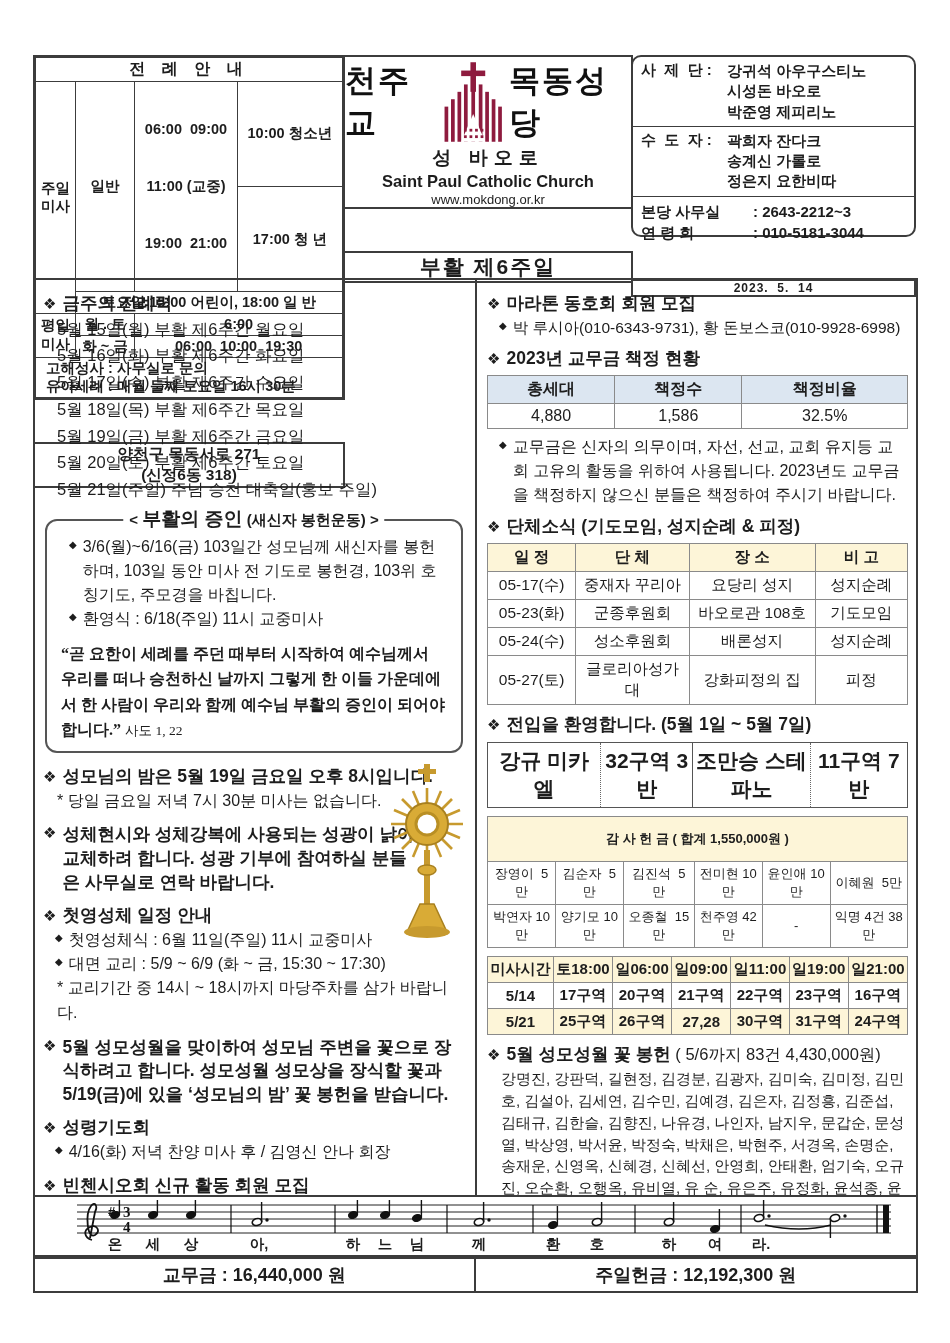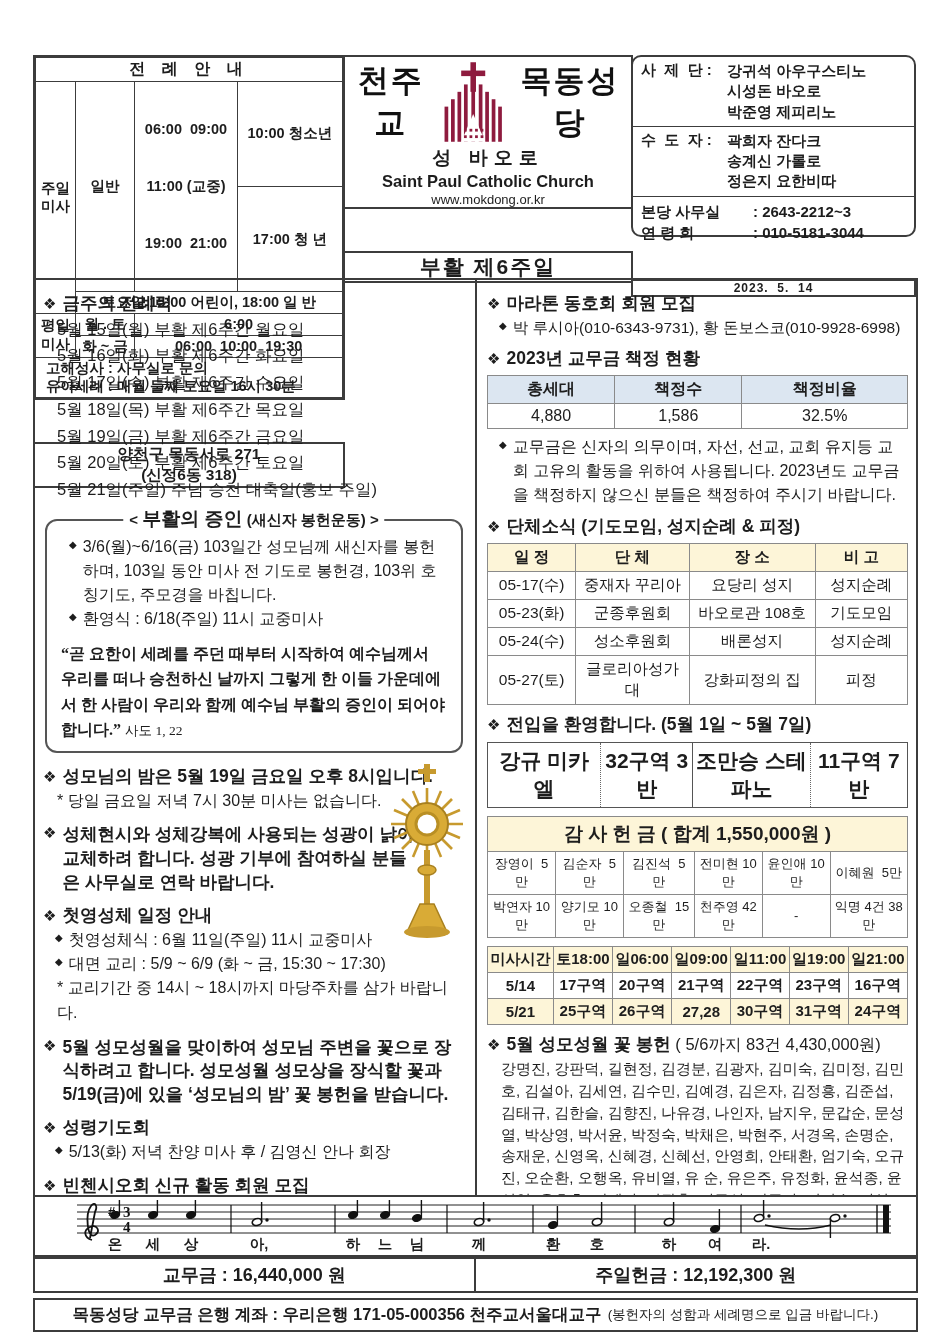--- a/index.html
+++ b/index.html
@@ -11,21 +11,21 @@
   .hdr-col{display:flex;flex-direction:column;gap:44px;}
   .box{border:2px solid #3c3c3c;box-sizing:border-box;background:#fff;}
   .hc1{width:312px;}
   .hc2{width:290px;margin-left:-2px;}
   .hc3{width:285px;margin-left:-2px;}
   .lit-table{width:100%;height:173px;border-collapse:collapse;font-weight:bold;font-size:14.5px;}
   .lit-table td{border:1px solid #3c3c3c;text-align:center;padding:1px 2px;line-height:1.3;}
   .lit-title{font-size:16px;letter-spacing:6px;}
   .addr-box{height:52px;margin-top:-2px;display:flex;flex-direction:column;justify-content:center;
             align-items:center;font-weight:bold;font-size:15.5px;line-height:1.35;}
-  .logo-box{height:188px;display:flex;flex-direction:column;align-items:center;justify-content:center;padding-top:2px;text-align:center;}
+  .logo-box{height:188px;display:flex;flex-direction:column;align-items:center;justify-content:center;padding-top:2px;}
   .logo-row{display:flex;align-items:center;gap:2px;}
   .logo-kr{font-size:31px;font-weight:bold;letter-spacing:2px;color:#111;}
   .logo-patron{font-size:19px;font-weight:bold;letter-spacing:6px;margin-top:0px;}
   .logo-en{font-size:16.5px;font-weight:bold;margin-top:1px;}
   .logo-web{font-size:13px;margin-top:1px;}
   .title-box{height:43px;margin-top:-2px;display:flex;align-items:center;justify-content:center;
              font-size:21px;font-weight:bold;letter-spacing:2px;}
   .clergy-box{height:182px;display:flex;flex-direction:column;font-weight:bold;font-size:15px;border-radius:10px;}
   .clergy-block{padding:4px 8px;border-bottom:1.5px solid #3c3c3c;}
   .clergy-block:last-child{border-bottom:none;}
@@ -63,21 +63,21 @@
   table.rt{border-collapse:collapse;width:100%;}
   table.rt td{border:1.2px solid #8a8a8a;text-align:center;padding:3px 2px;}
   .pledge-tbl{width:94%;margin:4px auto 6px;font-size:16px;}
   .pledge-tbl .th{background:#dce6f1;font-weight:bold;margin-top:31px;}
   .groups-tbl{width:96%;margin:5px auto 4px;font-size:15.5px;}
   .groups-tbl .th{background:#fdf5d8;font-weight:bold;}
   .welcome-tbl{width:100%;margin-top:5px;border:1.6px solid #555;display:flex;box-sizing:border-box;
                font-size:21px;font-weight:bold;}
   .welcome-cell{padding:4px 2px;text-align:center;box-sizing:border-box;}
   .thanks-tbl{margin-top:8px;font-size:13px;}
-  .thanks-tbl .title{background:#fdf5d8;font-weight:bold;font-size:19px;padding:4px;}
+  .thanks-tbl .title{background:#fdf5d8;font-weight:bold;font-size:13px;padding:13px;}
   .zones-tbl{margin-top:8px;font-size:15px;font-weight:bold;}
   .zones-tbl .th{background:#fdf5d8;}
   .zones-tbl .cream{background:#fdf5d8;}
   .zones-tbl td{padding:4px 2px;}
   .names-p{font-size:15px;line-height:1.45;padding-left:14px;margin-top:2px;}
   
   .music-box{position:absolute;top:1195px;left:33px;width:885px;height:62px;
              border:2px solid #3c3c3c;box-sizing:border-box;}
   .lyr{position:absolute;bottom:1px;font-size:14.5px;font-weight:bold;transform:translateX(-50%);}
   .money-box{position:absolute;top:1257px;left:33px;width:885px;height:36px;display:flex;
@@ -311,21 +311,21 @@
         <div class="sec-h" style="display:flex;">
             <span class="diamond">❖</span>
             <span>5월 성모성월을 맞이하여 성모님 주변을 꽃으로 장식하려고 합니다. 성모성월 성모상을 장식할 꽃과 5/19(금)에 있을 ‘성모님의 밤’ 꽃 봉헌을 받습니다.</span>
           </div>
       </div>
 
       <div class="sec">
         <div class="sec-h"><span class="diamond">❖</span><span>성령기도회</span></div>
         <div class="bullet-line">
           <span class="bullet-ic">◆</span>
-          <span>5/13(화) 저녁 찬양 미사 후 / 김영신 안나 회장</span>
+          <span>4/16(화) 저녁 찬양 미사 후 / 김영신 안나 회장</span>
         </div>
       </div>
 
       <div class="sec">
         <div class="sec-h"><span class="diamond">❖</span><span>빈첸시오회 신규 활동 회원 모집</span></div>
 
       </div>
     </div>
 
     <div class="col-r">
@@ -552,18 +552,14 @@
     <span class="lyr" style="left:634px">하</span>
     <span class="lyr" style="left:680px">여</span>
     <span class="lyr" style="left:726px">라.</span>
   </div>
 
   <div class="money-box">
     <div class="money-cell">교무금 : 16,440,000 원</div>
     <div class="money-cell">주일헌금 : 12,192,300 원</div>
   </div>
 
-  <div class="bank-box">
-    <span class="bank-main">목동성당 교무금 은행 계좌 : 우리은행 171-05-000356 천주교서울대교구</span>
-    <span class="bank-note">(봉헌자의 성함과 세례명으로 입금 바랍니다.)</span>
-  </div>
 
 </div>
 
 </body></html>

